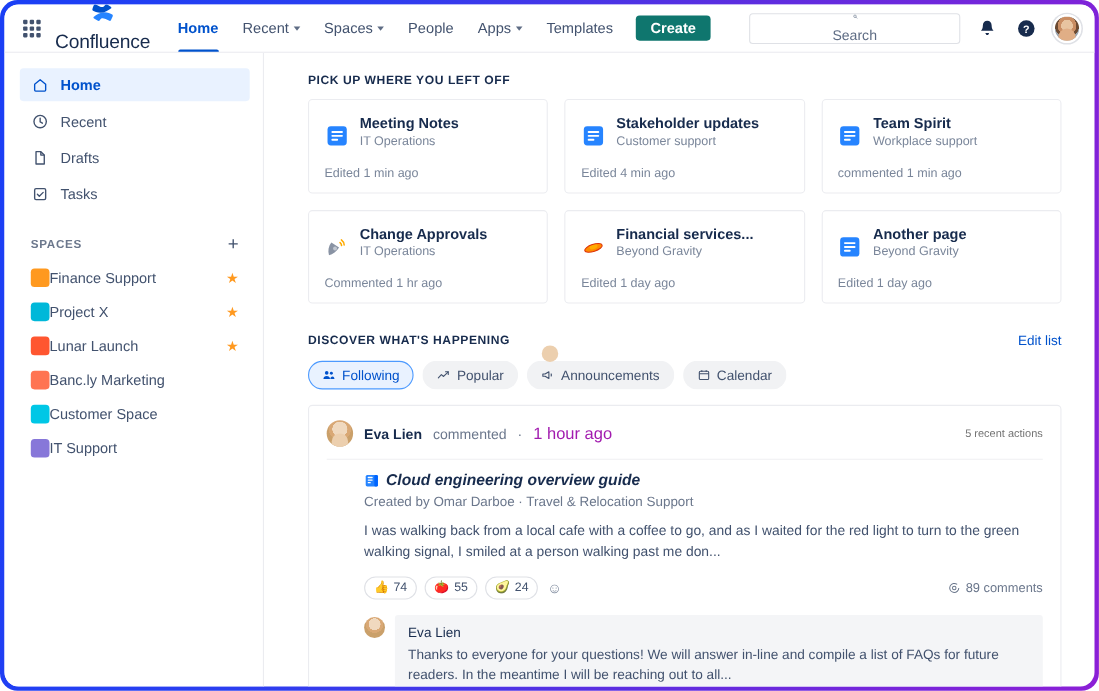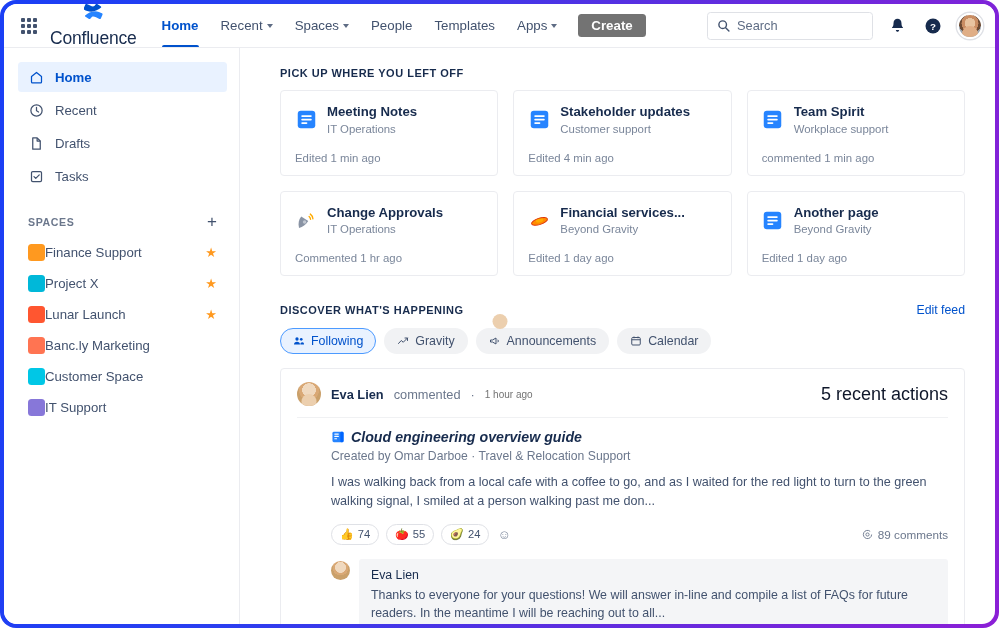--- a/index.html
+++ b/index.html
@@ -56,31 +56,31 @@
     cursor: pointer; white-space: nowrap;
   }
   .nav-item.active { color: #0052cc; font-weight: 600; }
   .nav-item.active::after {
     content: ""; position: absolute; left: 11px; right: 11px; bottom: 0;
     height: 2.5px; background: #0052cc; border-radius: 2px 2px 0 0;
   }
   .caret { width: 0; height: 0; border-left: 3.5px solid transparent; border-right: 3.5px solid transparent; border-top: 4px solid #5e6c84; margin-top: 1px; }
 
   .create-btn {
-    background: #737373; color: #fff; font-size: 13.3px; font-weight: 600;
+    background: #0f766e; color: #fff; font-size: 13.3px; font-weight: 600;
     padding: 4px 13px; border-radius: 3.5px; border: none; cursor: pointer;
     margin-left: 10px;
   }
 
   .topnav-right { margin-left: auto; display: flex; align-items: center; gap: 12px; }
   .search-box {
-    width: 166px; height: 28px;
+    width: 192px; height: 28px;
     border: 1.6px solid #dfe1e6; border-radius: 3.5px;
     display: flex; align-items: center; gap: 7px; padding: 0 9px;
-    background: #fff; cursor: text;
+    background: #fff; cursor: text; flex-direction: column;
   }
   .search-box span.ph { font-size: 12.8px; color: #5e6c84; }
   .icon-btn { width: 24px; height: 24px; display: flex; align-items: center; justify-content: center; cursor: pointer; }
   .avatar-top {
     width: 26px; height: 26px; border-radius: 50%; cursor: pointer;
     background: radial-gradient(circle at 50% 38%, #e8c4a0 0 30%, #c98d63 31% 48%, #6b4a32 49% 62%, #9aa3ad 63% 100%);
     border: 2px solid #fff; box-shadow: 0 0 0 1.5px #dfe1e6;
     overflow: hidden; position: relative;
   }
   .avatar-top::after {
@@ -128,21 +128,21 @@
   #main { flex: 1; padding: 19px 30px 0 40px; overflow: hidden; }
   .section-label {
     font-size: 11px; font-weight: 700; letter-spacing: 0.5px; color: #172b4d;
     margin-bottom: 11px;
   }
   .cards-grid { display: grid; grid-template-columns: repeat(3, 1fr); gap: 15px; }
   .card {
     border: 1px solid #ebecf0; border-radius: 4px; background: #fff;
     padding: 13px 14px 11px 14px; cursor: pointer;
   }
-  .card-top { display: flex; align-items: center; gap: 10px; }
+  .card-top { display: flex; align-items: flex-end; gap: 10px; }
   .card-icon { width: 22px; height: 22px; flex: 0 0 22px; margin-top: 1px; display:flex; align-items:center; justify-content:center; }
   .card-title { font-size: 13.2px; font-weight: 700; color: #172b4d; line-height: 1.25; white-space: nowrap; overflow: hidden; text-overflow: ellipsis; }
   .card-space { font-size: 11.4px; color: #7a869a; margin-top: 2px; }
   .card-meta { font-size: 11.4px; color: #7a869a; margin-top: 17px; }
 
   .discover-head { display: flex; align-items: center; justify-content: space-between; margin-top: 27px; margin-bottom: 11px; }
   .edit-feed { font-size: 12.3px; color: #0052cc; font-weight: 500; cursor: pointer; }
 
   .filters { display: flex; gap: 8px; margin-bottom: 14px; }
   .chip {
@@ -156,22 +156,22 @@
   .feed-card {
     border: 1px solid #ebecf0; border-radius: 4px; background: #fff;
     margin-bottom: 14px; padding: 13px 16px 14px 16px;
   }
   .feed-head { display: flex; align-items: center; gap: 10px; padding-bottom: 11px; border-bottom: 1px solid #f0f1f3; }
   .av { width: 24px; height: 24px; border-radius: 50%; flex: 0 0 24px; overflow: hidden; position: relative; }
   .av-eva { background: radial-gradient(circle at 50% 34%, #f0d9bf 0 34%, #d9a875 35% 50%, #caa06a 51% 100%); }
   .av-eva::after { content:""; position:absolute; left:50%; top:50%; transform:translateX(-50%); width:15px; height:15px; border-radius:50%; background:#eccfae; }
   .feed-actor { font-size: 12.8px; color: #172b4d; font-weight: 700; }
   .feed-action { font-size: 12.8px; color: #6b778c; font-weight: 400; }
-  .feed-time { font-size: 10px; color: #737373; }
-  .feed-recent { margin-left: auto; font-size: 18px; color: #0f172a; }
+  .feed-time { font-size: 15px; color: #a21caf; }
+  .feed-recent { margin-left: auto; font-size: 10px; color: #737373; }
 
   .feed-body { padding-left: 34px; padding-top: 11px; }
   .page-title-row { display: flex; align-items: center; gap: 6px; font-style: italic; }
   .page-title { font-size: 14.2px; font-weight: 700; color: #172b4d; cursor: pointer; }
   .page-sub { font-size: 12.2px; color: #6b778c; margin-top: 4px; }
   .page-excerpt { font-size: 12.6px; color: #42526e; line-height: 1.5; margin-top: 10px; max-width: 608px; }
 
   .reactions { display: flex; align-items: center; gap: 7px; margin-top: 13px; }
   .reaction {
     display: flex; align-items: center; gap: 4px;
@@ -230,25 +230,25 @@
         <span class="caret"></span>
       </div>
       <div class="nav-item">
         <span>Spaces</span>
         <span class="caret"></span>
       </div>
       <div class="nav-item">
         <span>People</span>
       </div>
       <div class="nav-item">
-        <span>Templates</span>
-      </div>
-      <div class="nav-item">
         <span>Apps</span>
         <span class="caret"></span>
+      </div>
+      <div class="nav-item">
+        <span>Templates</span>
       </div>
       <button class="create-btn">Create</button>
     </div>
 
     <div class="topnav-right">
       <div class="search-box">
         <svg width="13" height="13" viewBox="0 0 24 24" fill="none" stroke="#42526e" stroke-width="2.6">
           <circle cx="10.5" cy="10.5" r="7"></circle>
               <line x1="16" y1="16" x2="22" y2="22" stroke-linecap="round"></line>
         </svg>
@@ -457,39 +457,39 @@
               <div class="card-title">Another page</div>
               <div class="card-space">Beyond Gravity</div>
             </div>
           </div>
           <div class="card-meta">Edited 1 day ago</div>
         </div>
       </div>
 
       <div class="discover-head">
         <span class="section-label" style="margin:0">DISCOVER WHAT'S HAPPENING</span>
-        <span class="edit-feed">Edit feed</span>
+        <span class="edit-feed">Edit list</span>
       </div>
 
       <div class="filters">
         <div class="chip active">
           <svg width="12" height="12" viewBox="0 0 24 24" fill="#0052cc">
             <circle cx="8" cy="8" r="3.3"></circle>
                 <circle cx="16.5" cy="8.6" r="2.7"></circle>
             <path d="M2 19c0-3.3 2.7-5.3 6-5.3s6 2 6 5.3z"></path>
                 <path d="M14.6 19c0-2.6 1.7-4.4 4-4.4s3.4 1.8 3.4 4.4z"></path>
           </svg>
           <span>Following</span>
         </div>
         <div class="chip">
           <svg width="12" height="12" viewBox="0 0 24 24" fill="none" stroke="#42526e" stroke-width="2" stroke-linecap="round" stroke-linejoin="round">
             <path d="M3 17l5.5-6 4 3.5L21 6"></path>
                 <path d="M16 6h5v5"></path>
           </svg>
-          <span>Gravity</span>
+          <span>Popular</span>
         </div>
         <div class="chip">
           <svg width="12" height="12" viewBox="0 0 24 24" fill="none" stroke="#42526e" stroke-width="2" stroke-linejoin="round">
             <path d="M3 10v4h4l7 4V6l-7 4z"></path>
                 <path d="M17.5 9.5a3.5 3.5 0 0 1 0 5"></path>
           </svg>
           <span>Announcements</span>
         </div>
         <div class="chip">
           <svg width="12" height="12" viewBox="0 0 24 24" fill="none" stroke="#42526e" stroke-width="2" stroke-linejoin="round">

